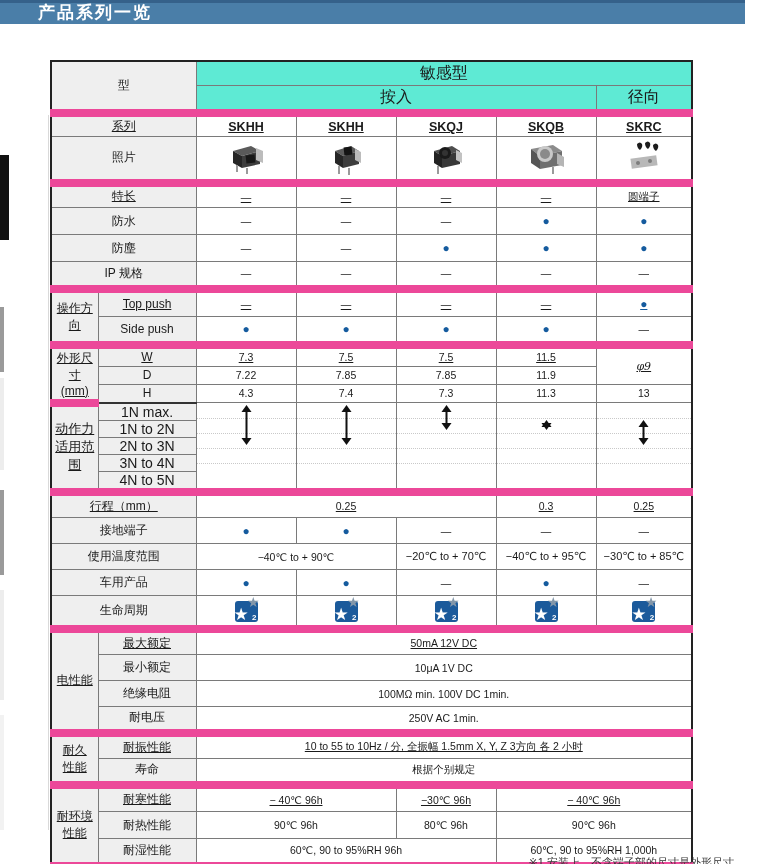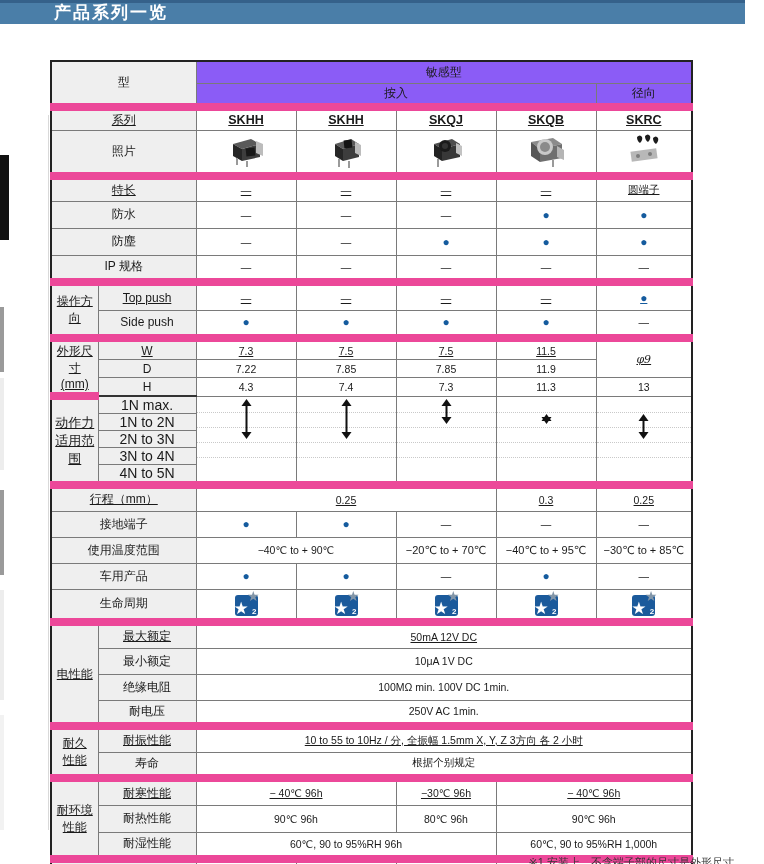--- a/index.html
+++ b/index.html
@@ -2,32 +2,32 @@
 <html><head>
 <meta charset="utf-8">
 <style>
   html,body{margin:0;padding:0;}
   body{font-family:"Liberation Sans","DejaVu Sans",sans-serif;background:#ffffff;}
   .page{position:relative;width:764px;height:864px;background:#ffffff;overflow:hidden;}
 
   
   .titlebar{position:absolute;left:0;top:0;width:745px;height:24px;
     background:linear-gradient(#35618a 0 3px,#4a7ea8 3px);display:flex;align-items:center;}
-  .titlebar .title{color:#ffffff;font-weight:bold;font-size:17px;letter-spacing:2px;margin-left:54px;}
+  .titlebar .title{color:#ffffff;font-weight:bold;font-size:17px;letter-spacing:2px;margin-left:38px;}
 
   
   .edge-tab{position:absolute;left:0;}
   .edge-line{position:absolute;left:48px;top:115px;width:1px;height:715px;background:#d9d9d9;}
 
   
   table.spec{position:absolute;left:50px;top:60px;width:641px;border-collapse:collapse;table-layout:fixed;
     border:2px solid #222;}
   td{border:1px solid #7a7a7a;padding:1px 2px;text-align:center;vertical-align:middle;color:#1a1a1a;overflow:hidden;}
   .lbl{background:#efefef;font-size:12px;}
-  .hdr{background:#8b5cf6;font-size:12px;}
+  .hdr{background:#5eead4;font-size:16px;}
   .series{font-weight:bold;font-size:12.5px;background:#ffffff;}
   .val{font-size:10.5px;background:#ffffff;}
   .val-sm{font-size:11px;margin-left:28px;}
   .mark.dot{color:#155b9e;font-size:12px;}
   .phi{font-style:italic;font-family:"DejaVu Serif",serif;font-size:11px;}
   .bt2{border-top:8px solid #ec4899;text-decoration:underline;}
   .h22{height:22px}.h16{height:16px}.h46{height:46px}.h25{height:25px}.h27{height:27px}
   .h28{height:28px}.h18{height:15px}.h26{height:26px}.h33{height:33px}
   .band{font-size:14px;background:#efefef;height:15px;padding:0;}
   tr.band-row td.band{border-top:1px dotted #b0b0b0;}

